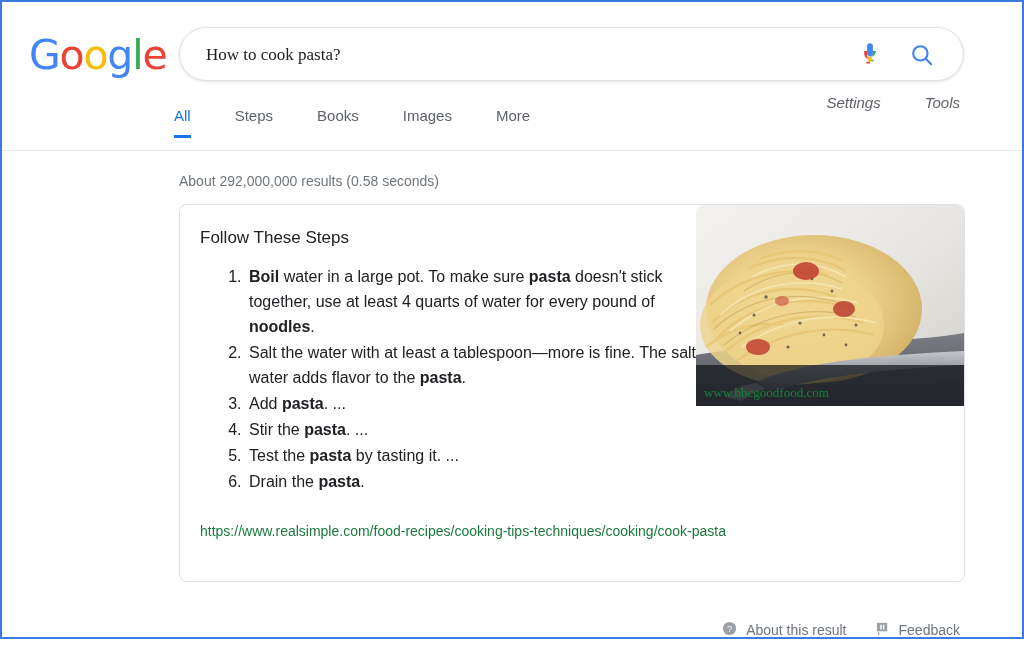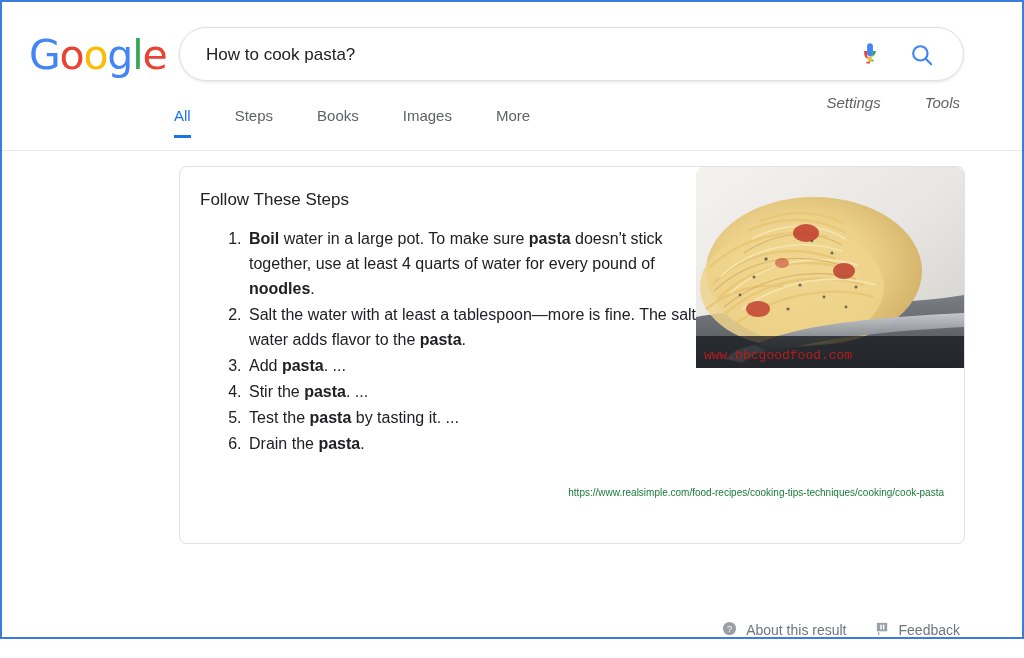--- a/index.html
+++ b/index.html
@@ -57,21 +57,21 @@
   }
   .search-input {
     position: absolute;
     left: 24px;
     top: 0;
     height: 52px;
     width: 640px;
     border: 0;
     outline: none;
     background: transparent;
-    font-family: Liberation Sans, sans-serif;
+    font-family: Liberation Serif, serif;
     font-size: 17px;
     color: #202124;
   }
   .mic-btn {
     position: absolute;
     right: 80px;
     top: 13px;
     width: 26px;
     height: 28px;
     cursor: pointer;
@@ -178,43 +178,42 @@
     border-radius: 8px 8px 0 0;
     overflow: hidden;
   }
   .thumb .photo { position: absolute; inset: 0; }
   .thumb-caption {
     position: absolute;
     left: 0;
     right: 0;
     bottom: 0;
     background: rgba(20,22,26,.72);
-    color: #b91c1c;
+    color: #15803d;
     font-size: 13px;
-    padding: 12px 8px 5px 8px;
-    font-family: Liberation Mono, monospace;
+    padding: 20px 8px 5px 8px;
+    font-family: Liberation Serif, serif;
   }
 
   .result-link {
     margin-top: 28px;
   }
   .result-link a.title {
     display: inline-block;
     font-size: 19px;
     color: #3d28b5;
     text-decoration: none;
     line-height: 24px;
   }
   .result-link .url {
     display: block;
-    font-size: 10px;
+    font-size: 14px;
     color: #1a7a3c;
     margin-top: 7px;
     line-height: 18px;
-    text-align: right;
   }
 
   .card-footer {
     position: absolute;
     right: 62px;
     top: 619px;
     display: flex;
     align-items: center;
     gap: 28px;
   }
@@ -265,20 +264,21 @@
     </div>
 
     <div class="nav-right">
       <div class="tab">Settings</div>
       <div class="tab">Tools</div>
     </div>
   </div>
 
   <div class="results">
 
+    <div class="result-stats">About 292,000,000 results (0.58 seconds)</div>
 
     <div class="answer-card">
 
       <div class="card-title">Follow These Steps</div>
 
       <ol class="steps">
           <li><b>Boil</b><span> water in a large pot. To make sure </span><b>pasta</b><span> doesn't stick together, use at least 4 quarts of water for every pound of </span><b>noodles</b><span>.</span></li>
           <li><span>Salt the water with at least a tablespoon—more is fine. The salty water adds flavor to the </span><b>pasta</b><span>.</span></li>
           <li><span>Add </span><b>pasta</b><span>. ...</span></li>
           <li><span>Stir the </span><b>pasta</b><span>. ...</span></li>

